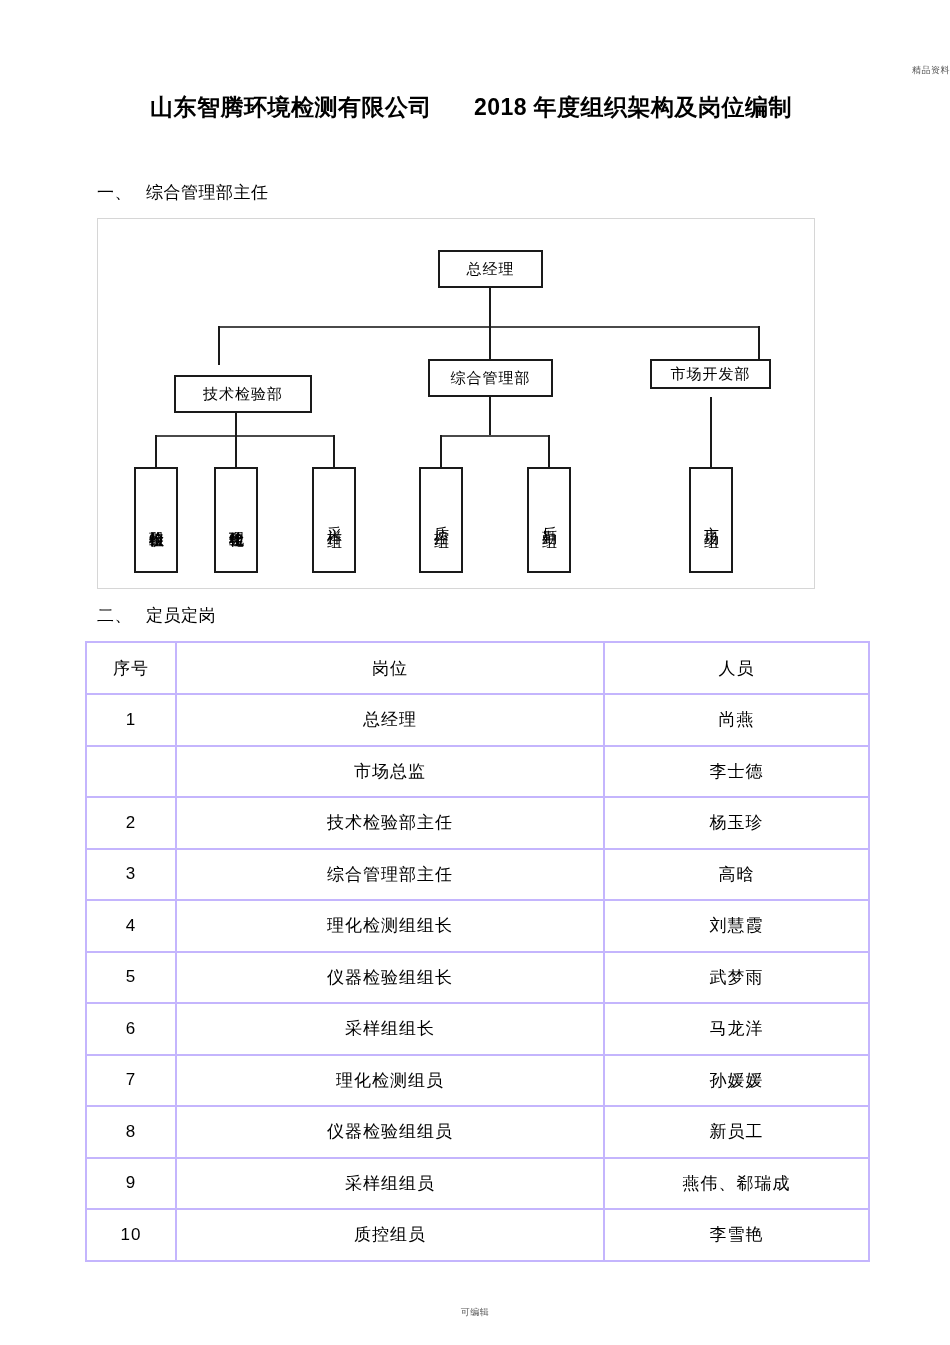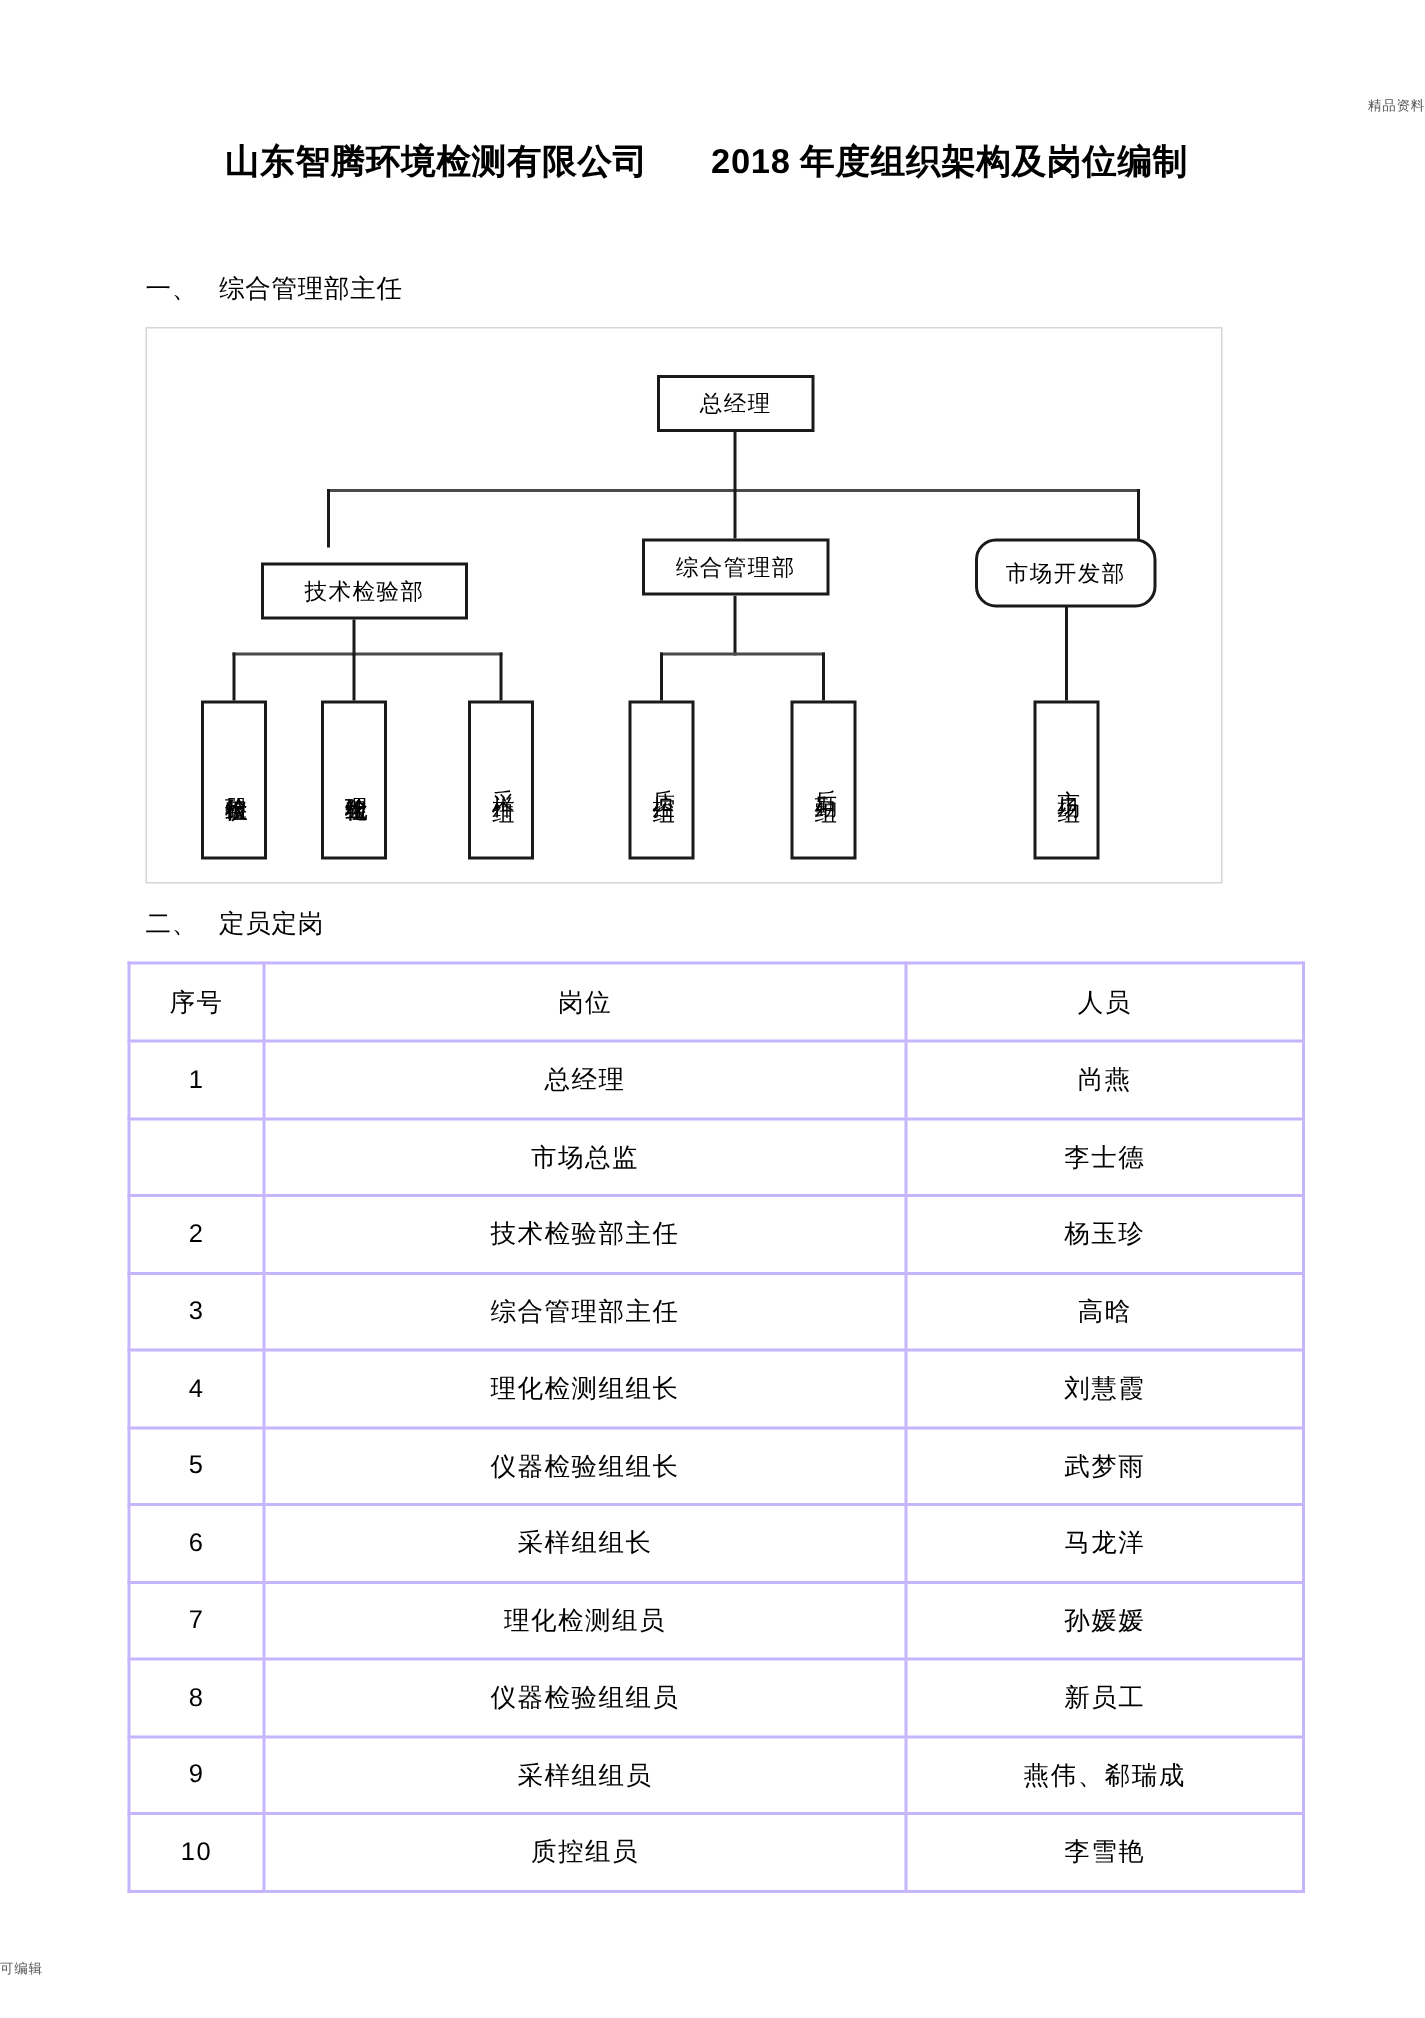--- a/index.html
+++ b/index.html
@@ -31,21 +31,21 @@
     font-size: 9px;
     color: #555;
     letter-spacing: 0.5px;
     font-family: "Liberation Serif", "DejaVu Serif", serif;
   }
   .watermark-bottom {
     position: absolute;
     top: 1306px;
     left: 0;
     width: 950px;
-    text-align: left;
+    text-align: center;
     font-size: 9px;
     color: #555;
     letter-spacing: 0.5px;
   }
 
   
   .doc-title {
     position: absolute;
     top: 92px;
     left: 150px;
@@ -161,21 +161,21 @@
     <div class="line v" style="left:391px; top:69px; height:38px;"></div>
 
     <div class="line h thin" style="left:120px; top:107px; width:542px;"></div>
 
     <div class="line v" style="left:120px; top:107px; height:39px;"></div>
     <div class="line v" style="left:391px; top:107px; height:39px;"></div>
     <div class="line v" style="left:660px; top:107px; height:39px;"></div>
 
     <div class="node" style="left:76px; top:156px; width:138px; height:38px;">技术检验部</div>
     <div class="node" style="left:330px; top:140px; width:125px; height:38px;">综合管理部</div>
-    <div class="node" style="left:552px; top:140px; width:121px; height:46px;border-radius:14px;">市场开发部</div>
+    <div class="node" style="left:552px; top:140px; width:121px; height:30px;">市场开发部</div>
 
     <div class="line v" style="left:137px; top:178px; height:40px;"></div>
     <div class="line h thin" style="left:57px; top:216px; width:180px;"></div>
     <div class="line v" style="left:57px; top:216px; height:34px;"></div>
     <div class="line v" style="left:137px; top:216px; height:34px;"></div>
     <div class="line v" style="left:235px; top:216px; height:34px;"></div>
 
     <div class="line v" style="left:391px; top:178px; height:40px;"></div>
     <div class="line h thin" style="left:342px; top:216px; width:110px;"></div>
     <div class="line v" style="left:342px; top:216px; height:34px;"></div>

